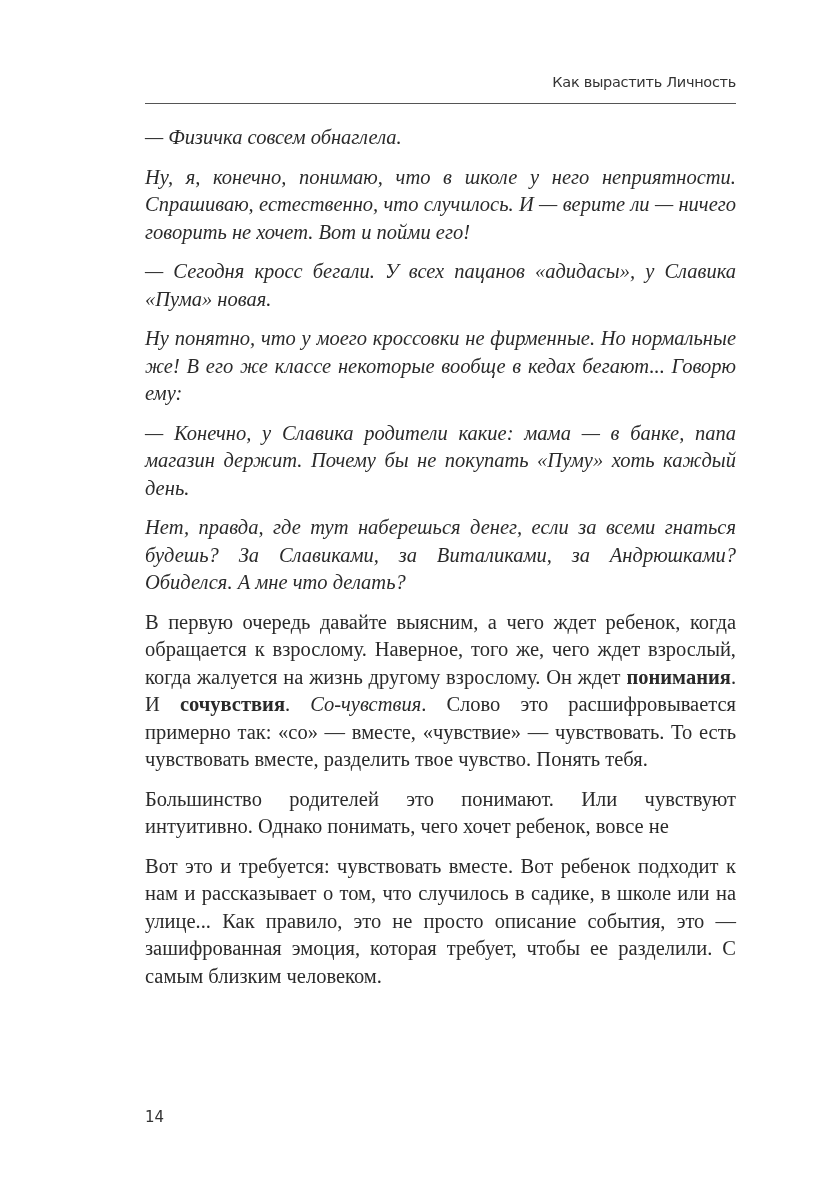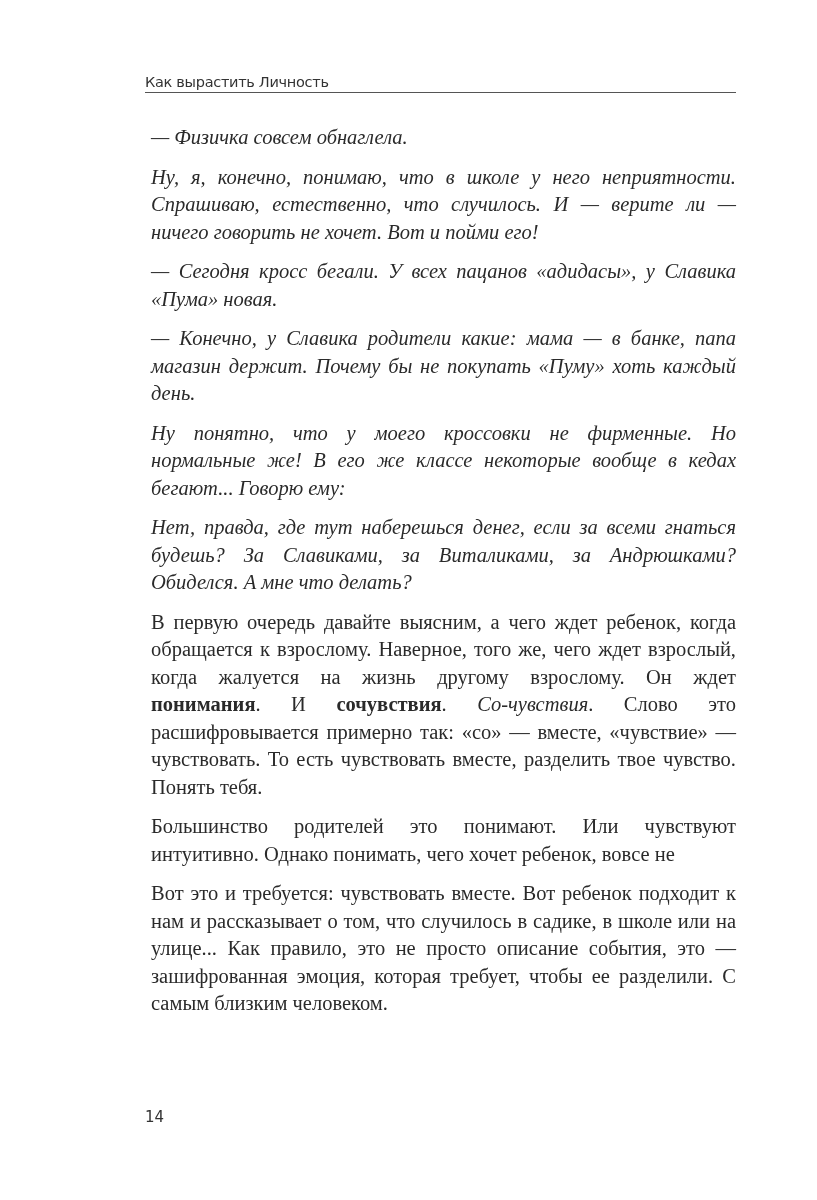--- a/index.html
+++ b/index.html
@@ -1,38 +1,38 @@
 <!DOCTYPE html>
 <html><head>
 <meta charset="utf-8">
 <style>
   html, body { margin: 0; padding: 0; background: #ffffff; }
   body { width: 817px; height: 1200px; position: relative; overflow: hidden; color: #2a2a2a; }
   .page { position: absolute; left: 145px; top: 0; width: 591px; }
-  .running-head { position: absolute; top: 74px; left: 0; width: 591px; font-family: "DejaVu Sans", sans-serif; font-size: 14.5px; letter-spacing: -0.3px; color: #333; padding-bottom: 2px; border-bottom: 1.5px solid #555; line-height: 16px; }
+  .running-head { position: absolute; top: 74px; left: 0; width: 591px; font-family: "DejaVu Sans", sans-serif; font-size: 14.5px; letter-spacing: -0.3px; color: #333; padding-bottom: 13px; border-bottom: 1.5px solid #555; line-height: 16px; text-align: right; }
   .body { position: absolute; top: 124px; left: 0; width: 591px; font-family: "Liberation Serif", serif; font-size: 20.5px; line-height: 27.5px; }
-  .body p { margin: 0 0 12px 6px; text-align: justify; text-align-last: left; }
+  .body p { margin: 0 0 12px 0; text-align: justify; text-align-last: left; }
   .body p.it { font-style: italic; font-size: 20.5px; }
   .body p.rom { font-size: 20.5px; }
   .b { font-weight: bold; }
   .i { font-style: italic; }
   .folio { position: absolute; top: 1108px; left: 0; font-family: "DejaVu Sans", sans-serif; font-size: 15px; color: #333; text-align: right; }
 </style>
 </head>
 <body>
 
 <div class="page">
   <div class="running-head">Как вырастить Личность</div>
 
   <div class="body">
     <p class="it">— Физичка совсем обнаглела.</p>
     <p class="it">Ну, я, конечно, понимаю, что в школе у него неприятности. Спрашиваю, естественно, что случилось. И — верите ли — ничего говорить не хочет. Вот и пойми его!</p>
     <p class="it">— Сегодня кросс бегали. У всех пацанов «адидасы», у Славика «Пума» новая.</p>
+    <p class="it">Ну понятно, что у моего кроссовки не фирменные. Но нормальные же! В его же классе некоторые вообще в кедах бегают... Говорю ему:</p>
     <p class="it">— Конечно, у Славика родители какие: мама — в банке, папа магазин держит. Почему бы не покупать «Пуму» хоть каждый день.</p>
-    <p class="it">Ну понятно, что у моего кроссовки не фирменные. Но нормальные же! В его же классе некоторые вообще в кедах бегают... Говорю ему:</p>
     <p class="it">Нет, правда, где тут наберешься денег, если за всеми гнаться будешь? За Славиками, за Виталиками, за Андрюшками? Обиделся. А мне что делать?</p>
     <p class="rom"><span>В первую очередь давайте выясним, а чего ждет ребенок, когда обращается к взрослому. Наверное, того же, чего ждет взрослый, когда жалуется на жизнь другому взрослому. Он ждет </span><span class="b">понимания</span><span>. И </span><span class="b">сочувствия</span><span>. </span><span class="i">Со-чувствия</span><span>. Слово это расшифровывается примерно так: «со» — вместе, «чувствие» — чувствовать. То есть чувствовать вместе, разделить твое чувство. Понять тебя.</span></p>
     <p class="rom">Большинство родителей это понимают. Или чувствуют интуитивно. Однако понимать, чего хочет ребенок, вовсе не</p>
     <p class="rom">Вот это и требуется: чувствовать вместе. Вот ребенок подходит к нам и рассказывает о том, что случилось в садике, в школе или на улице... Как правило, это не просто описание события, это — зашифрованная эмоция, которая требует, чтобы ее разделили. С самым близким человеком.</p>
   </div>
 
   <div class="folio">14</div>
 </div>
 
 </body></html>

